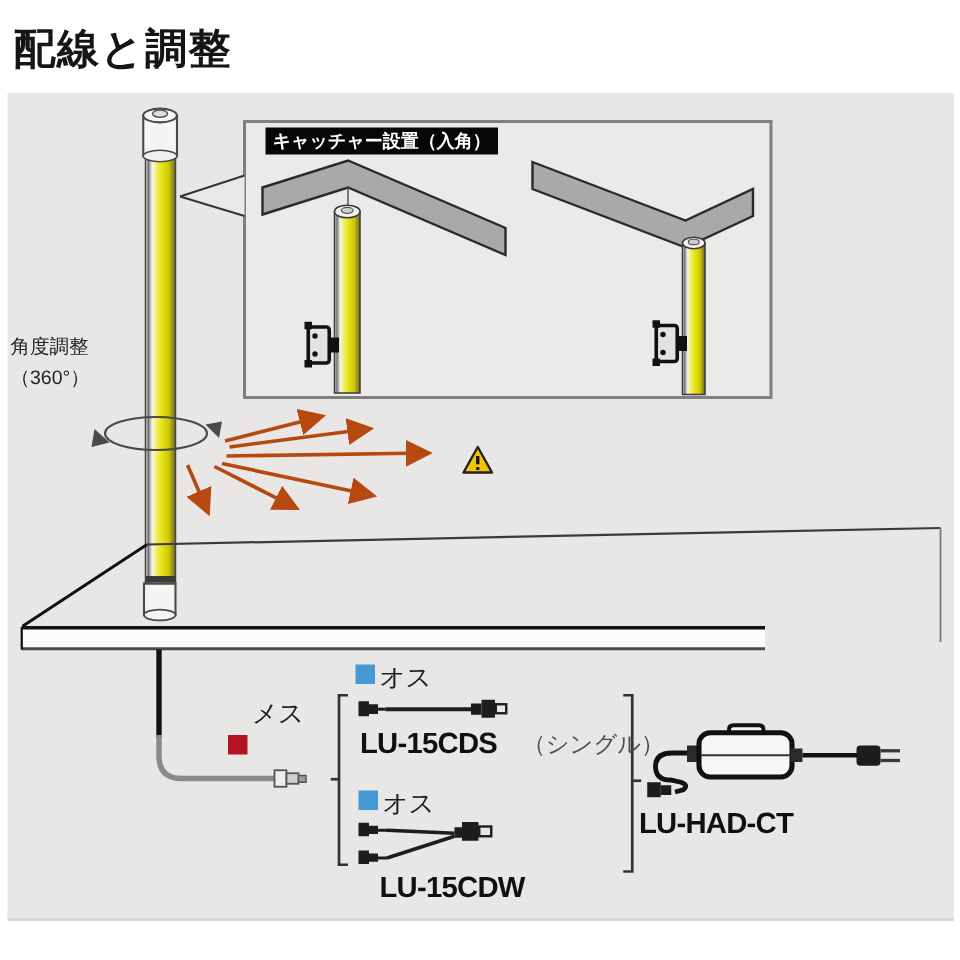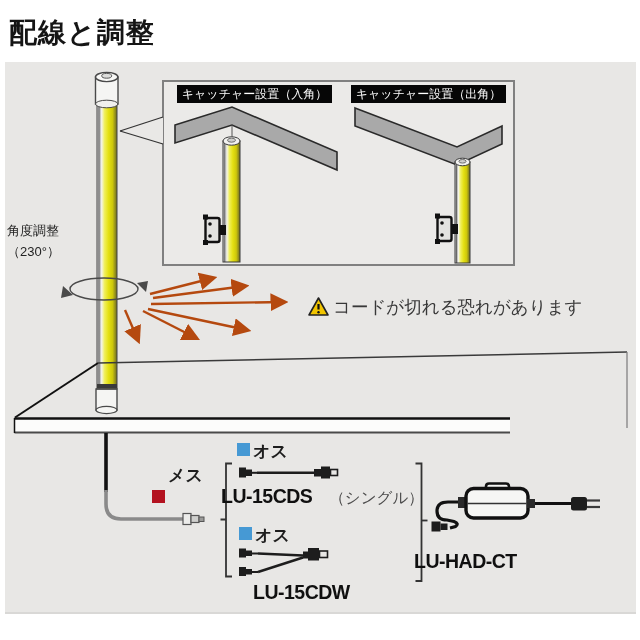--- a/index.html
+++ b/index.html
@@ -5,27 +5,27 @@
   html,body{margin:0;padding:0;}
   #page{
     position:relative;width:640px;height:640px;background:#ffffff;
     font-family:"Liberation Sans","DejaVu Sans",sans-serif;overflow:hidden;border-radius:13px;
   }
   .abs{position:absolute;}
   #title{left:9px;top:14px;font-size:28px;font-weight:bold;color:#151515;letter-spacing:1px;white-space:nowrap;}
   #panel{left:5px;top:62px;width:631px;height:550px;background:#e8e7e5;border-bottom:2px solid #d9d8d6;}
   #inset-box{left:162px;top:80px;width:353px;height:186px;background:#ebeae8;border:2px solid #808080;box-sizing:border-box;}
   .inset-header{top:85px;width:155px;height:18px;background:#060606;color:#ffffff;
-    font-size:12px;font-weight:normal;display:flex;align-items:center;justify-content:center;white-space:nowrap;}
+    font-size:12px;font-weight:bold;display:flex;align-items:center;justify-content:center;white-space:nowrap;}
   #inset-header-1{left:177px;}
   #inset-header-2{left:351px;}
   #angle-label{left:7px;top:221px;font-size:13px;line-height:20.5px;color:#232323;white-space:nowrap;}
   #warning-text{left:333px;top:295px;font-size:17.5px;line-height:25px;color:#383838;white-space:nowrap;}
   .sq{width:13px;height:13px;}
-  .conn-label{font-size:17px;font-weight:bold;color:#1d1d1d;white-space:nowrap;}
+  .conn-label{font-size:17px;font-weight:normal;color:#1d1d1d;white-space:nowrap;}
   .model-row{display:flex;align-items:baseline;white-space:nowrap;}
   .model-name{font-size:19.5px;font-weight:bold;color:#101010;letter-spacing:-0.5px;}
   .model-suffix{font-size:15.5px;color:#4c4c4c;margin-left:17px;}
   svg{position:absolute;left:0;top:0;pointer-events:none;}
   .txt{z-index:5;}
 </style>
 </head>
 <body>
 
 <div id="page">
@@ -192,44 +192,42 @@
         <rect x="571" y="497" width="16" height="13.5" rx="2.5" fill="#1d1d1d"></rect>
         <line x1="587" y1="500.5" x2="600" y2="500.5" stroke="#3a3a3a" stroke-width="2.2"></line>
         <line x1="587" y1="507" x2="600" y2="507" stroke="#3a3a3a" stroke-width="2.2"></line>
       </g>
     </g>
   </svg>
 
   <div id="title" class="abs txt">配線と調整</div>
 
   <div id="inset-header-1" class="abs txt inset-header">キャッチャー設置（入角）</div>
-  <div id="inset-header-2" class="abs txt inset-header">キャッチャー設置（出角）</div>
 
   <div id="angle-label" class="abs txt">
     <div>角度調整</div>
-    <div>（230°）</div>
+    <div>（360°）</div>
   </div>
 
   <div id="warning-text" class="abs txt">
-    <div>コードが切れる恐れがあります</div>
   </div>
 
   <div class="abs txt sq" style="left:152px;top:490px;background:#b3121f;"></div>
   <div class="abs txt conn-label" style="left:168px;top:464px;">メス</div>
 
   <div class="abs txt sq" style="left:237px;top:443px;background:#4699d4;"></div>
   <div class="abs txt conn-label" style="left:253px;top:440px;">オス</div>
 
   <div class="abs txt sq" style="left:239px;top:527px;background:#4699d4;"></div>
   <div class="abs txt conn-label" style="left:255px;top:524px;">オス</div>
 
-  <div class="abs txt model-row" style="left:221px;top:485px;">
+  <div class="abs txt model-row" style="left:240px;top:485px;align-items:center;">
     <span class="model-name">LU-15CDS</span>
     <span class="model-suffix">（シングル）</span>
   </div>
 
   <div class="abs txt model-row" style="left:253px;top:581px;">
     <span class="model-name">LU-15CDW</span>
   </div>
 
-  <div class="abs txt model-name" style="left:414px;top:538px;margin-top:12px;">LU-HAD-CT</div>
+  <div class="abs txt model-name" style="left:426px;top:538px;">LU-HAD-CT</div>
 
 </div>
 
 </body></html>

